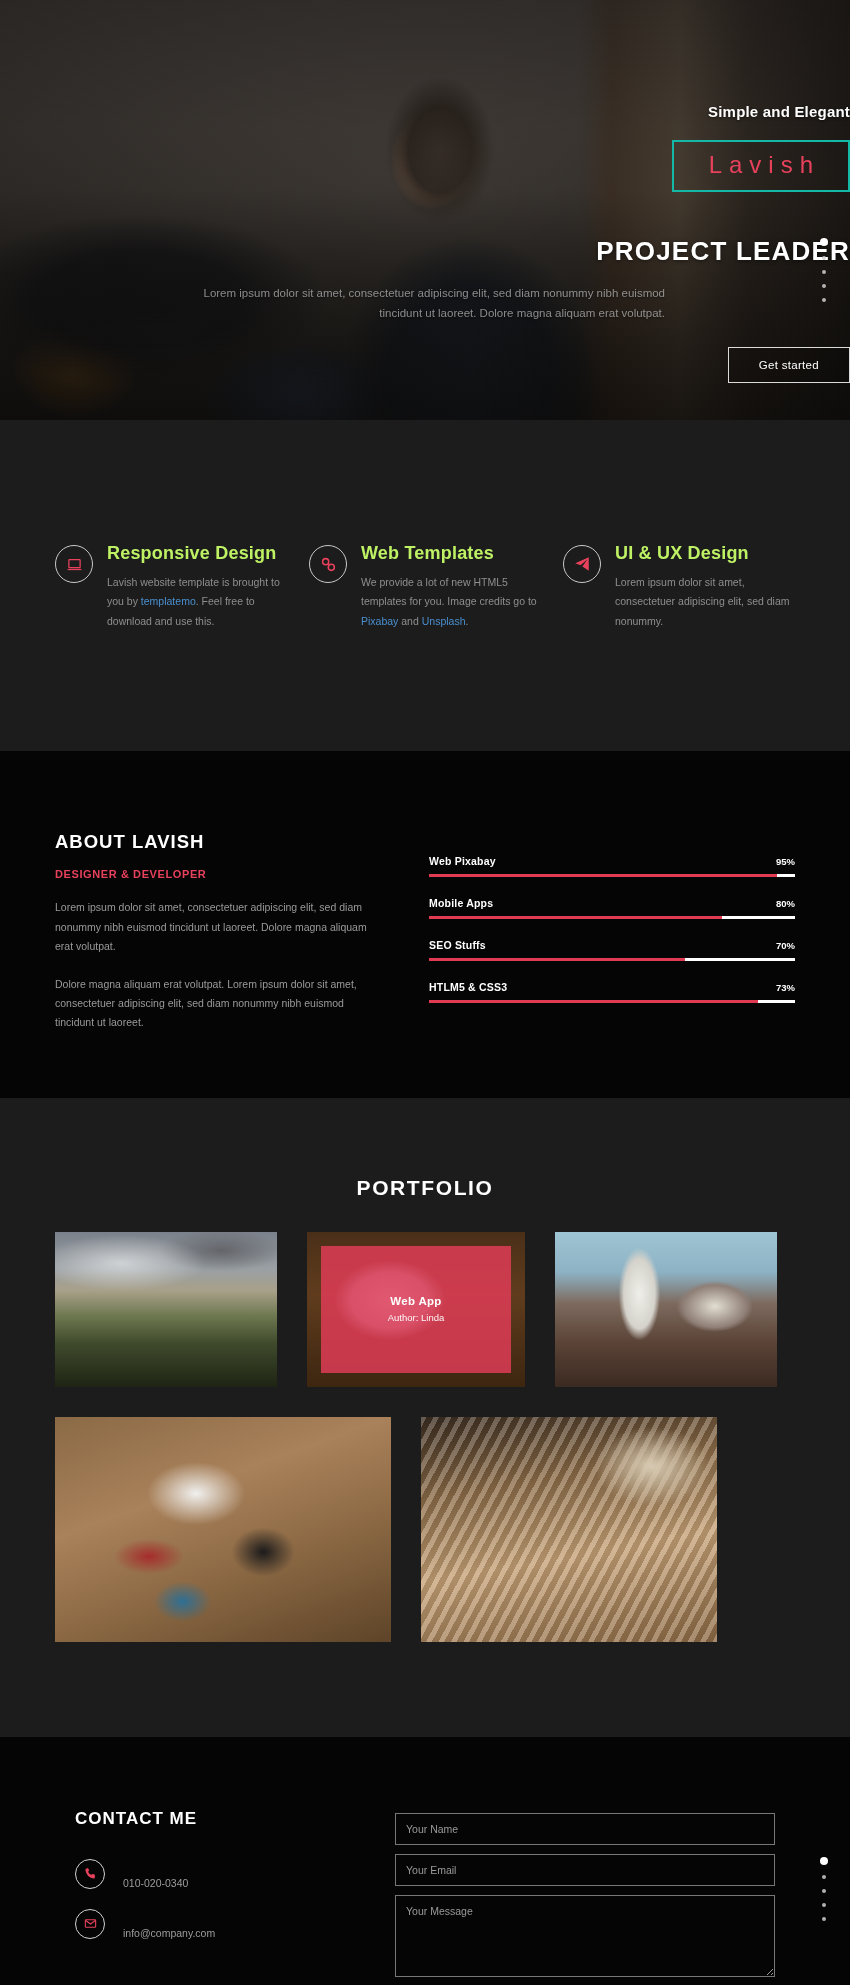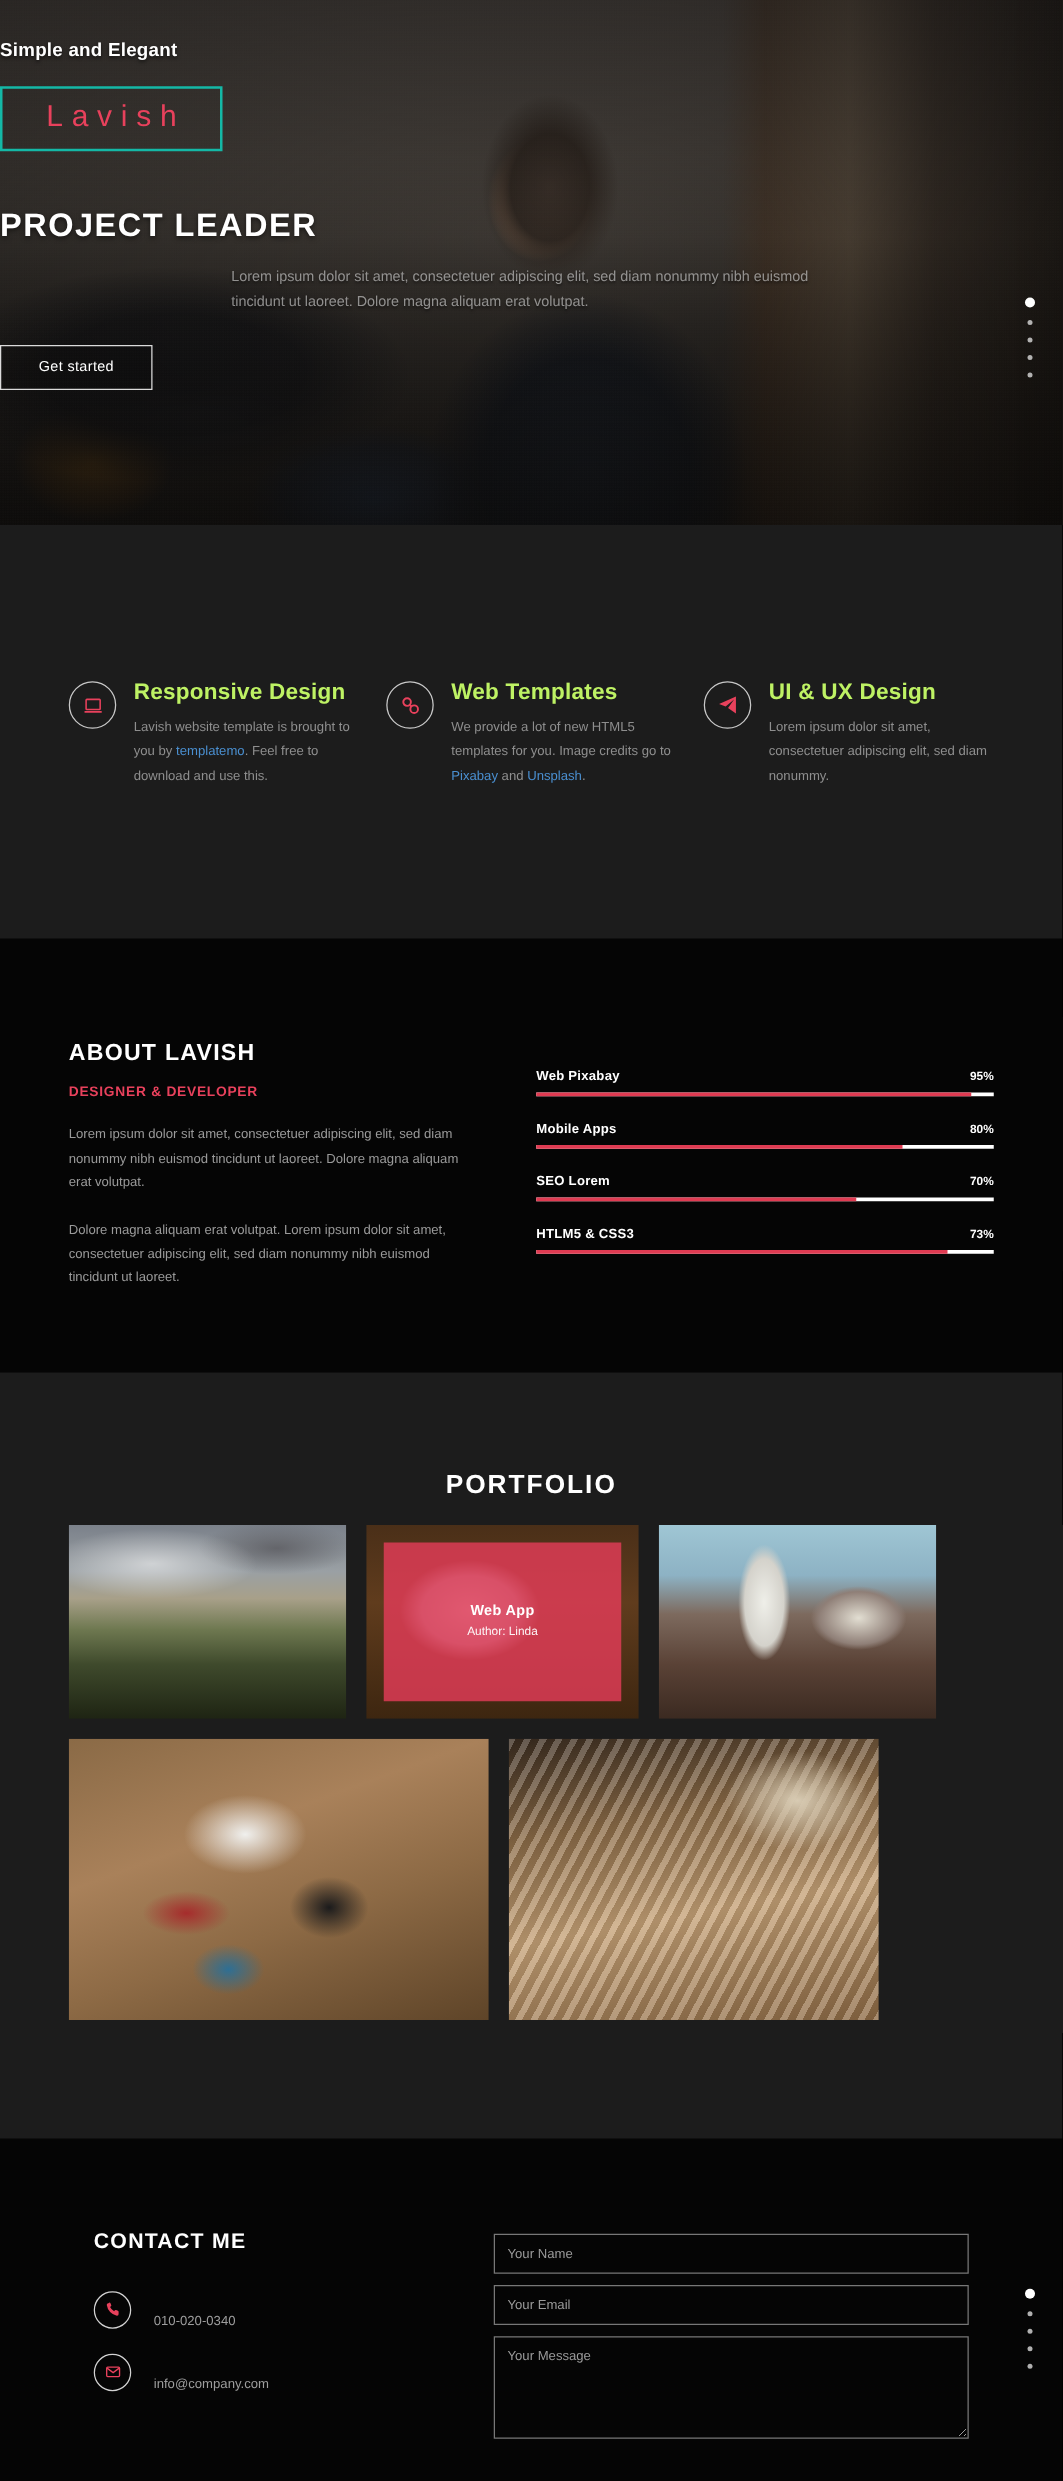--- a/index.html
+++ b/index.html
@@ -49,22 +49,22 @@
       radial-gradient(ellipse 640px 330px at 50% 45%, rgba(0,0,0,0) 0%, rgba(0,0,0,0.45) 100%);
   }
   .hero-noise { position:absolute; inset:0; opacity:.18;
     background-image:
       repeating-linear-gradient(0deg, rgba(255,255,255,.04) 0 1px, rgba(0,0,0,0) 1px 2px),
       repeating-linear-gradient(90deg, rgba(255,255,255,.03) 0 1px, rgba(0,0,0,0) 1px 2px);
   }
   .hero-inner {
     position: relative;
     z-index: 3;
-    text-align: left;
-    padding-top: 32px;
+    text-align: right;
+    padding-top: 103px;
   }
   .hero-sub {
     color: #fff;
     font-size: 15px;
     font-weight: bold;
     letter-spacing: .2px;
     text-shadow: 0 1px 3px rgba(0,0,0,.6);
   }
   .logo-box {
     display: inline-block;
@@ -167,21 +167,21 @@
   .about-right { flex: 1 1 auto; padding-top: 24px; }
   .skill { margin-bottom: 20px; }
   .skill-head { display: flex; justify-content: space-between; align-items: baseline; }
   .skill-name { color: #fff; font-size: 10.5px; font-weight: bold; letter-spacing: .2px; }
   .skill-pct { color: #fff; font-size: 9.5px; font-weight: bold; }
   .skill-track { margin-top: 7px; height: 3px; background: #ffffff; width: 100%; }
   .skill-fill { height: 3px; background: #e03b52; }
 
   
   #portfolio { padding: 78px 0 95px; }
-  .pf-grid { margin-top: 20px; display: flex; flex-wrap: wrap; gap: 16px; }
+  .pf-grid { margin-top: 32px; display: flex; flex-wrap: wrap; gap: 30px; }
   .pf-item { position: relative; overflow: hidden; }
   .pf-r1 { height: 155px; }
   .pf-r1.a { width: 222px; }
   .pf-r1.b { width: 218px; }
   .pf-r1.c { width: 222px; }
   .pf-r2 { height: 225px; }
   .pf-r2.d { width: 336px; }
   .pf-r2.e { width: 296px; }
   .pf-fill { position:absolute; inset:0; }
   .pf-overlay {
@@ -347,21 +347,21 @@
           <div class="skill-head">
             <span class="skill-name">Mobile Apps</span>
             <span class="skill-pct">80%</span>
           </div>
           <div class="skill-track">
             <div class="skill-fill" style="width: 80%; background: rgb(224, 59, 82);"></div>
           </div>
         </div>
         <div class="skill">
           <div class="skill-head">
-            <span class="skill-name">SEO Lorem</span>
+            <span class="skill-name">SEO Stuffs</span>
             <span class="skill-pct">70%</span>
           </div>
           <div class="skill-track">
             <div class="skill-fill" style="width: 70%; background: rgb(224, 59, 82);"></div>
           </div>
         </div>
         <div class="skill">
           <div class="skill-head">
             <span class="skill-name">HTLM5 &amp; CSS3</span>
             <span class="skill-pct">73%</span>

